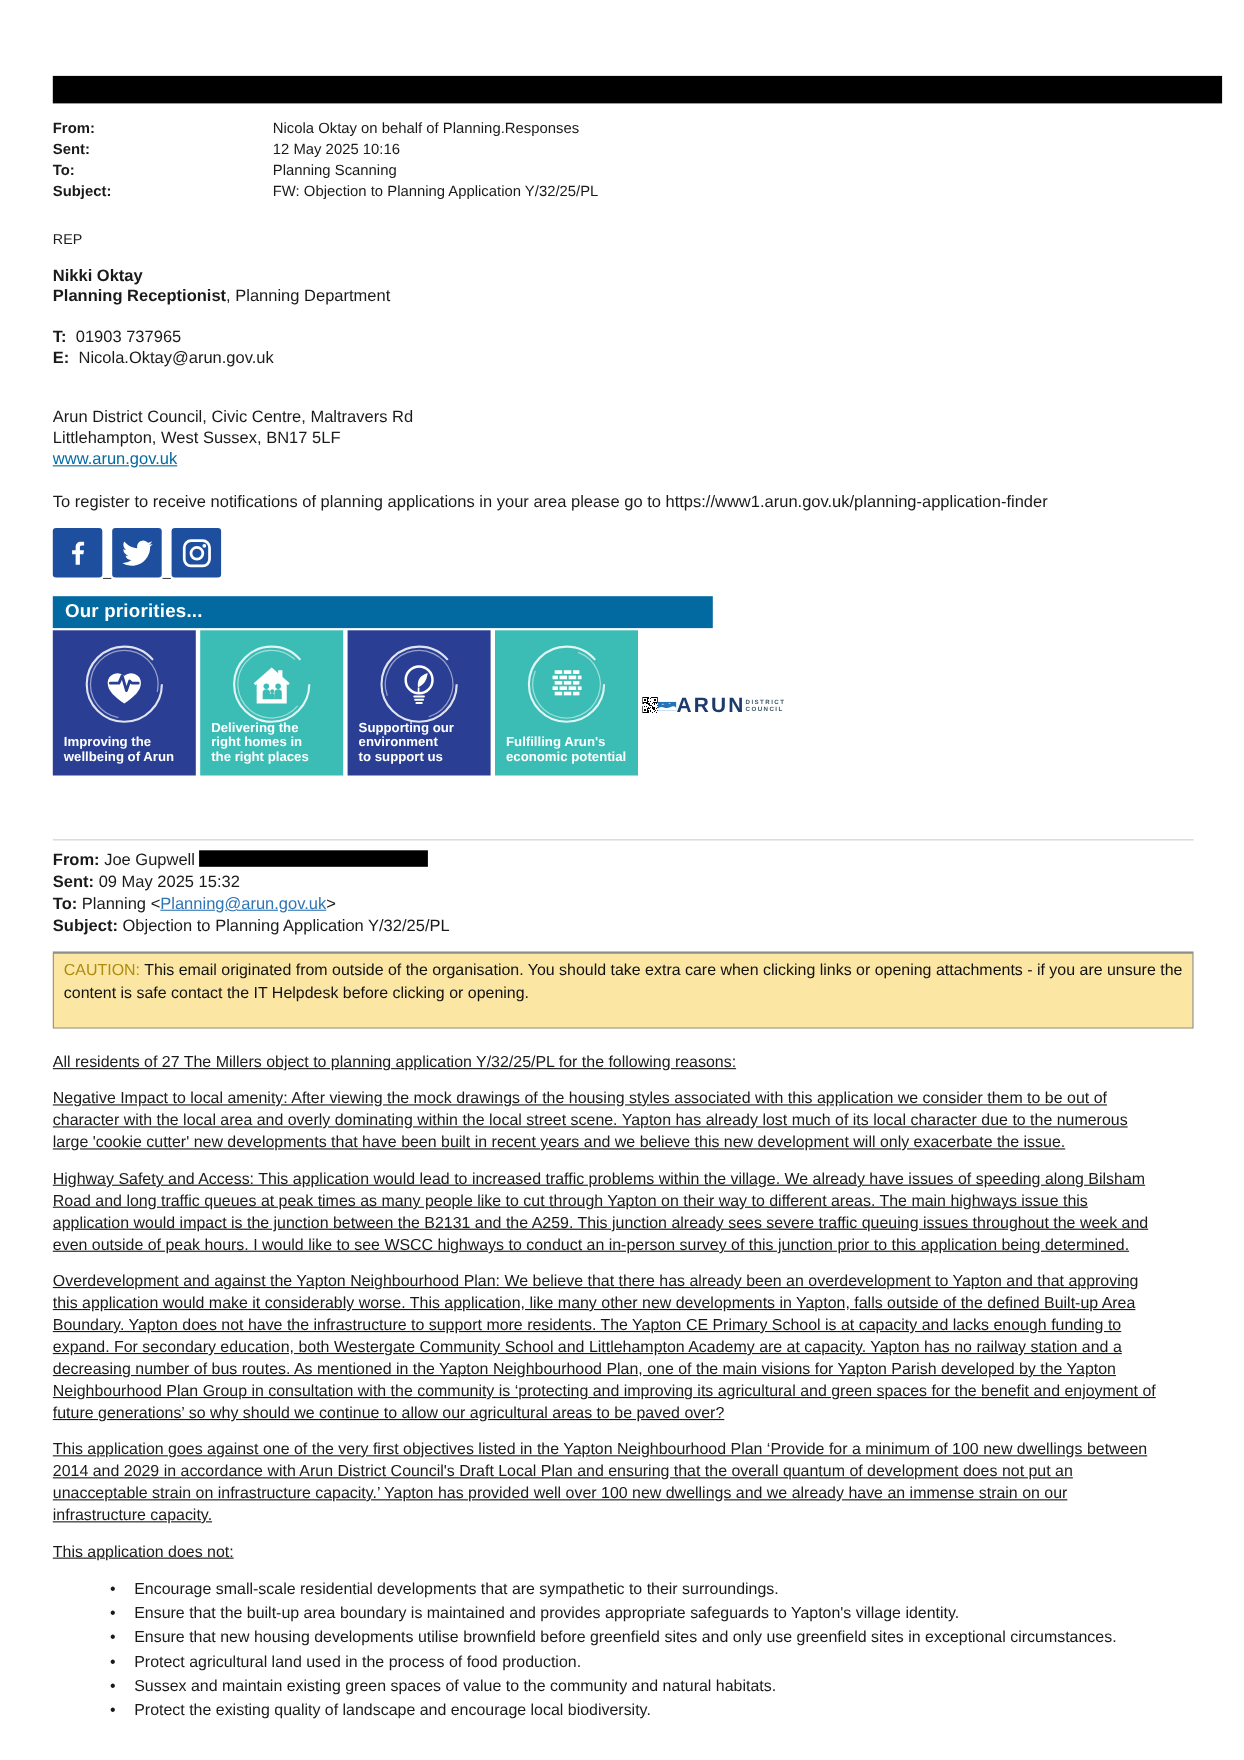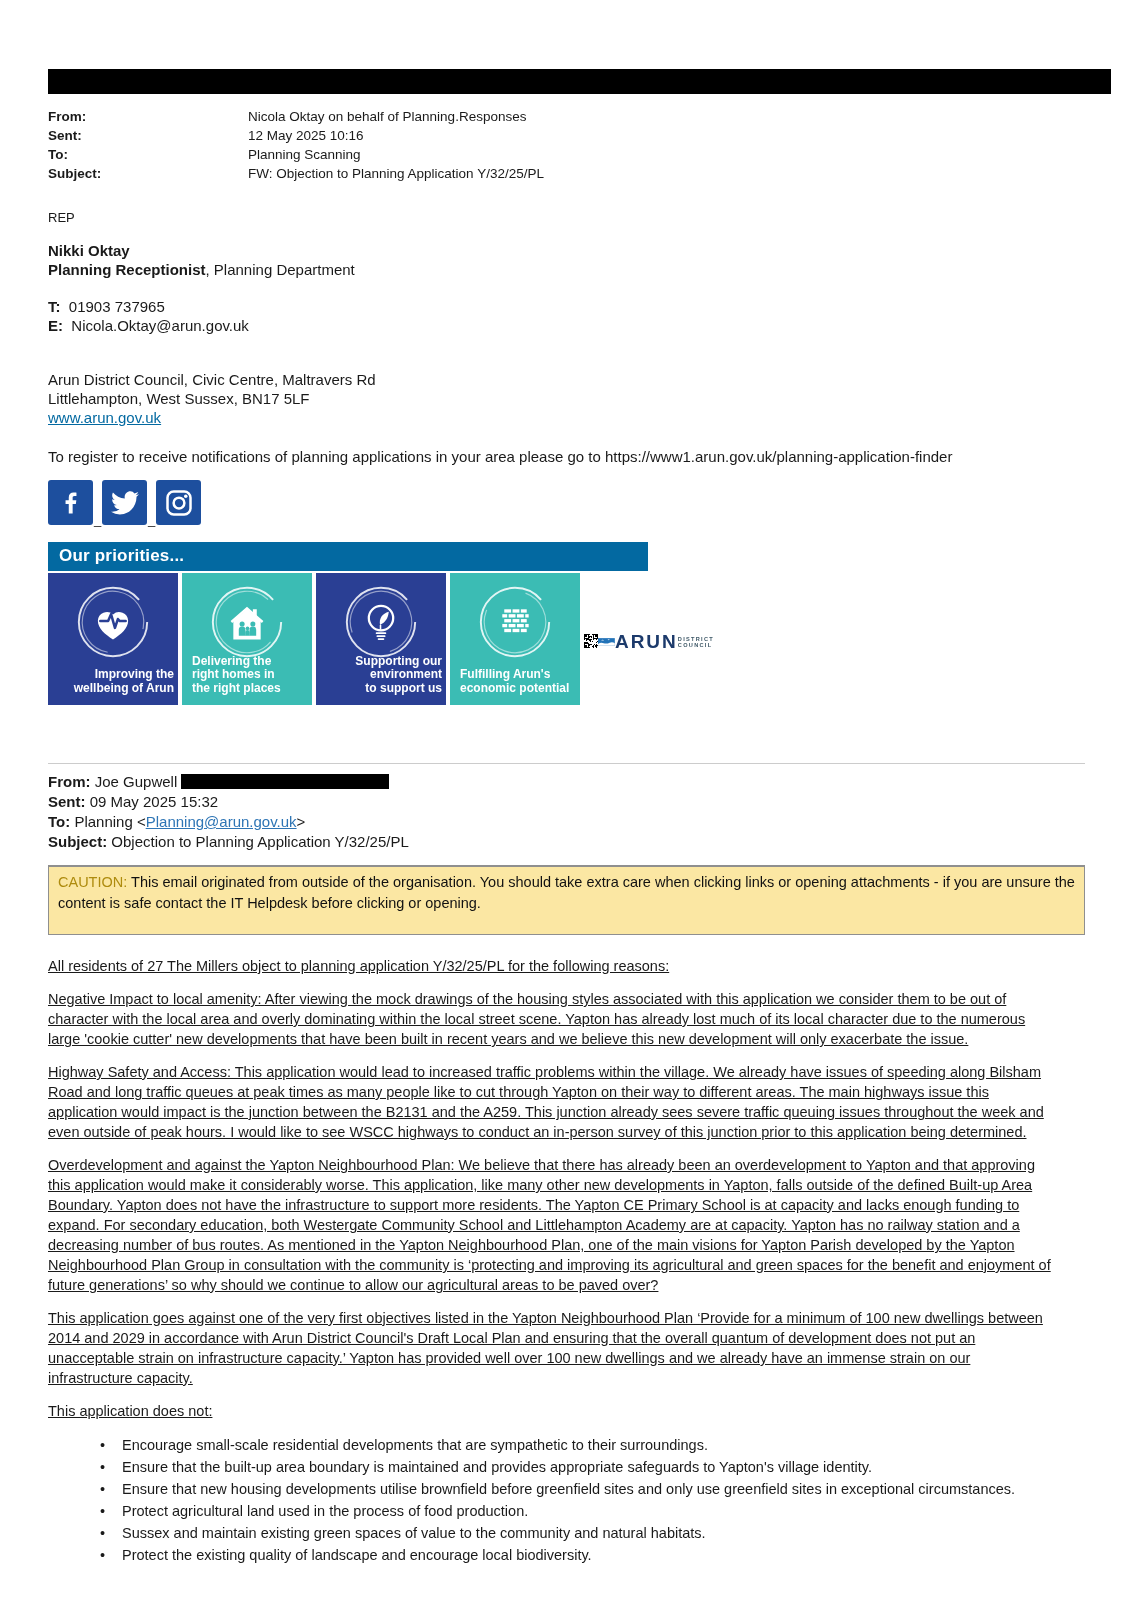--- a/index.html
+++ b/index.html
@@ -24,21 +24,21 @@
   .register{margin-top:21px;font-size:15px;width:1010px;}
 
   .social{margin-top:15px;display:flex;align-items:flex-end;}
   .social-btn{width:45px;height:45px;background:#1d4f9e;border-radius:3px;display:flex;align-items:center;justify-content:center;flex:none;}
   .social-gap{width:9px;text-align:center;font-size:13px;line-height:10px;flex:none;}
 
   .banner{margin-top:17px;width:600px;}
   .banner-header{background:#0369a1;color:#fff;font-weight:bold;font-size:17px;padding:4px 11px 5px;letter-spacing:.2px;}
   .tiles{display:flex;gap:4px;margin-top:2px;}
   .tile{width:130px;height:132px;position:relative;flex:none;box-sizing:border-box;}
-  .tile.blue{background:#2a3f94;text-align:right;}
+  .tile.blue{background:#2a3f94;}
   .tile.teal{background:#3bbcb4;}
   .tile.white{background:#fff;display:flex;flex-direction:row;align-items:center;padding-top:3px;justify-content:flex-end;}
   .tile-icon{position:absolute;top:8px;left:50%;transform:translateX(-50%);}
   .tile-label{position:absolute;bottom:9px;left:10px;right:4px;color:#fff;font-weight:bold;font-size:12px;line-height:1.15;white-space:pre-line;}
   .arun-org{font-weight:bold;font-size:19px;letter-spacing:2px;color:#1c3a6b;line-height:1;margin-top:1px;}
   .arun-sub{font-size:5.6px;letter-spacing:1.3px;color:#3d5766;font-weight:bold;margin-top:2px;}
 
   .sep{border:none;border-top:1px solid #ccc;margin:58px 0 8px;width:1037px;}
 
   .email2{font-size:15px;line-height:20px;}

